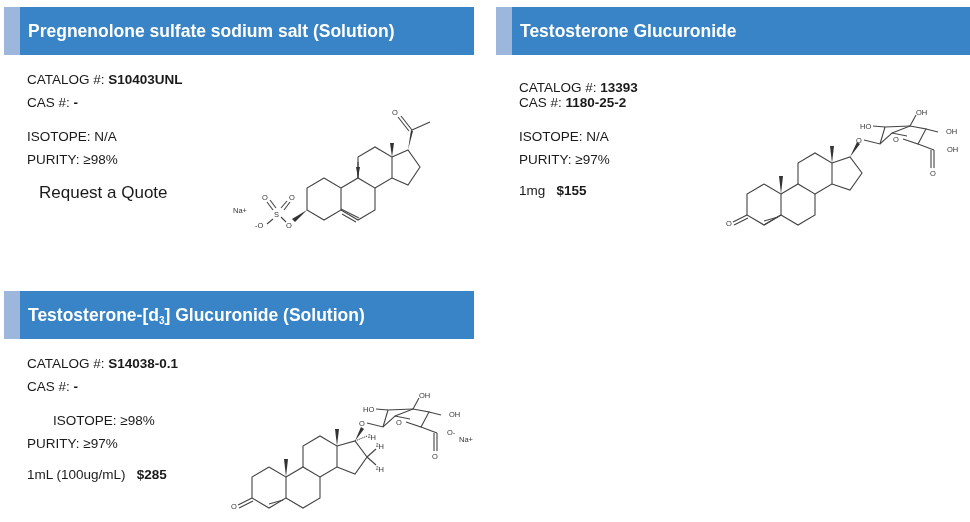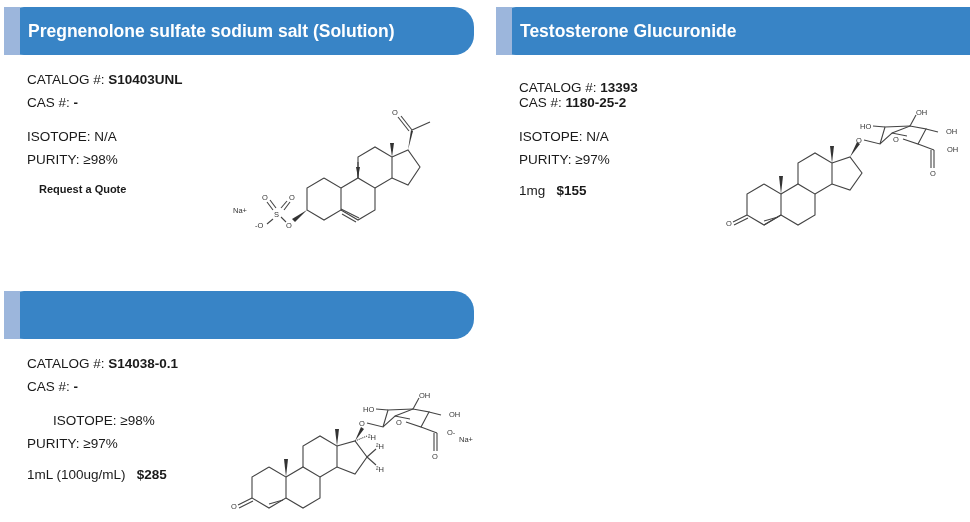--- a/index.html
+++ b/index.html
@@ -1,26 +1,26 @@
 <!DOCTYPE html>
 <html><head>
 <meta charset="utf-8">
 <style>
   html, body { margin:0; padding:0; background:#ffffff; }
   body { width:970px; height:522px; position:relative; overflow:hidden;
          font-family:"Liberation Sans", sans-serif; color:#1a1a1a; }
-  .card-header { position:absolute; height:48px; background:#3884c6;border-radius:20px; }
+  .card-header { position:absolute; height:48px; background:#3884c6; }
   .card-header .stripe { position:absolute; left:0; top:0; width:16px; height:100%; background:#9cb6dc; }
   .card-header .title { position:absolute; left:24px; top:0; line-height:48px; color:#ffffff;
          font-weight:bold; font-size:17.5px; white-space:nowrap; }
   .card-header .title sub { font-size:10px; vertical-align:-3px; }
   .field { position:absolute; font-size:13.5px; white-space:nowrap; }
   .field .lbl-bold { font-weight:normal; }
   .field .val-bold { font-weight:bold;margin-top:6px; }
-  .quote { position:absolute; font-size:11px; font-weight:bold; cursor:pointer; }
+  .quote { position:absolute; font-size:17px; font-weight:normal; cursor:pointer; }
   .price { font-weight:bold; }
   svg.mol { position:absolute; overflow:visible; }
   svg.mol line, svg.mol polyline, svg.mol path.b { stroke:#444; stroke-width:1.1; fill:none; }
   svg.mol text { font-family:"Liberation Sans", sans-serif; font-size:7.5px; fill:#333; }
 </style>
 </head>
 <body>
 
 <div class="card">
   <div class="card-header" style="left:4px;top:7px;width:470px;">
@@ -143,20 +143,21 @@
     <text x="227" y="52">OH</text>
     <line x1="214" y1="50" x2="214" y2="68"></line>
       <line x1="211" y1="50" x2="211" y2="68"></line>
     <text x="210" y="76">O</text>
   </svg>
 </div>
 
 <div class="card">
   <div class="card-header" style="left:4px;top:291px;width:470px;">
     <div class="stripe"></div>
+    <div class="title"><span>Testosterone-[d</span><sub>3</sub><span>] Glucuronide (Solution)</span></div>
   </div>
   <div class="field" style="left:27px;top:356px;">
     <span class="lbl-bold">CATALOG #:</span>
     <span class="val-bold">S14038-0.1</span>
   </div>
   <div class="field" style="left:27px;top:379px;">
     <span class="lbl-bold">CAS #:</span>
     <span class="val-bold">-</span>
   </div>
   <div class="field" style="left:11px;top:413px;margin-left:42px;">

